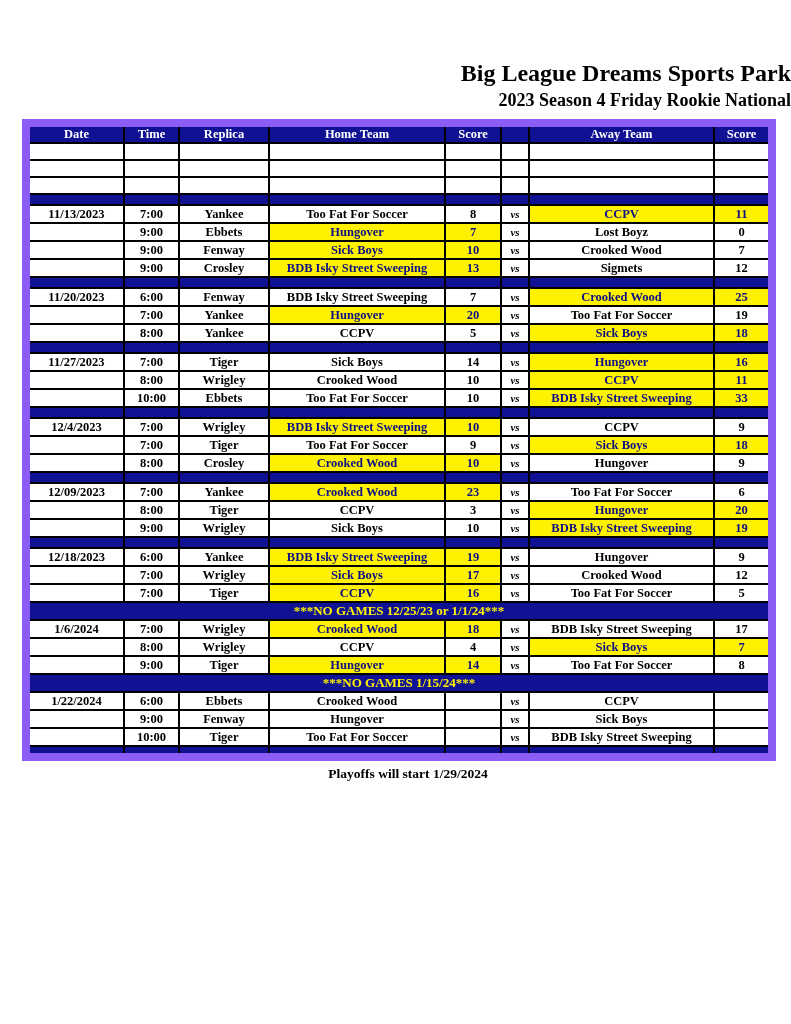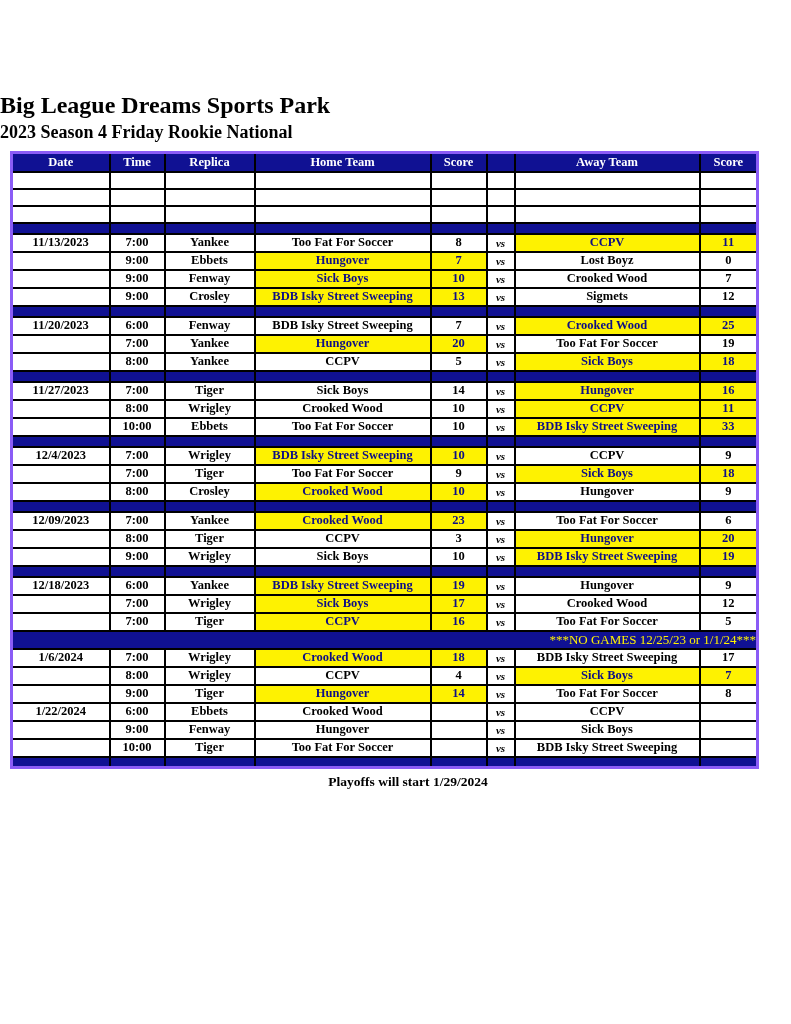--- a/index.html
+++ b/index.html
@@ -9,44 +9,44 @@
     --note-text:#0d0e86;
   }
   *{box-sizing:border-box;}
   html,body{margin:0;padding:0;}
   body{
     width:791px;height:1024px;background:#ffffff;
     font-family:"Liberation Serif", serif;
     color:#000;
     overflow:hidden;
   }
-  .title-block{text-align:left;padding-top:92px;}
+  .title-block{text-align:right;padding-top:60px;}
   .page-title{font-size:24px;font-weight:bold;line-height:27px;}
   .page-subtitle{font-size:18px;font-weight:bold;line-height:21px;margin-top:3px;}
   .page-note{font-size:13.5px;font-weight:bold;font-style:italic;line-height:17px;margin-top:6px;color:var(--note-text);}
   table.schedule{
     border-collapse:collapse;table-layout:fixed;
-    width:746px;margin:8px 0 0 10px;
-    border:3px solid #8b5cf6;
+    width:746px;margin:8px 0 0 22px;
+    border:8px solid #8b5cf6;
   }
   .schedule td,.schedule th{
     border:2px solid #000;
     overflow:hidden;white-space:nowrap;
     text-align:center;vertical-align:middle;
     padding:0;
   }
   .schedule th{
     background:var(--navy);color:#ffffff;
     font-size:12.5px;font-weight:bold;height:19px;
   }
   tr.empty td{height:17px;background:#fff;}
   tr.separator td{height:11px;background:var(--navy);}
   tr.banner td{
     height:17px;background:var(--navy);
-    color:var(--yellow);font-weight:normal;font-size:13px;text-align:right;
+    color:var(--yellow);font-weight:bold;font-size:13px;
   }
   tr.game td{height:18px;font-size:12.5px;font-weight:bold;background:#fff;}
   tr.game td.c-vs{font-size:11px;font-style:italic;}
   tr.game td.win{background:var(--yellow);color:var(--win-text);}
   .footer-note{
     font-size:13.5px;font-weight:bold;margin:5px 0 0 25px;text-align:center;
   }
 </style>
 </head>
 <body>
@@ -386,20 +386,23 @@
       <tr class="game">
         <td class="c-date"></td>
         <td class="c-time">9:00</td>
         <td class="c-replica">Tiger</td>
         <td class="c-team win">Hungover</td>
         <td class="c-score win">14</td>
         <td class="c-vs">vs</td>
         <td class="c-team">Too Fat For Soccer</td>
         <td class="c-score">8</td>
       </tr>
+      <tr class="banner">
+        <td class="" colspan="8">***NO GAMES 1/15/24***</td>
+      </tr>
       <tr class="game">
         <td class="c-date">1/22/2024</td>
         <td class="c-time">6:00</td>
         <td class="c-replica">Ebbets</td>
         <td class="c-team">Crooked Wood</td>
         <td class="c-score"></td>
         <td class="c-vs">vs</td>
         <td class="c-team">CCPV</td>
         <td class="c-score"></td>
       </tr>

